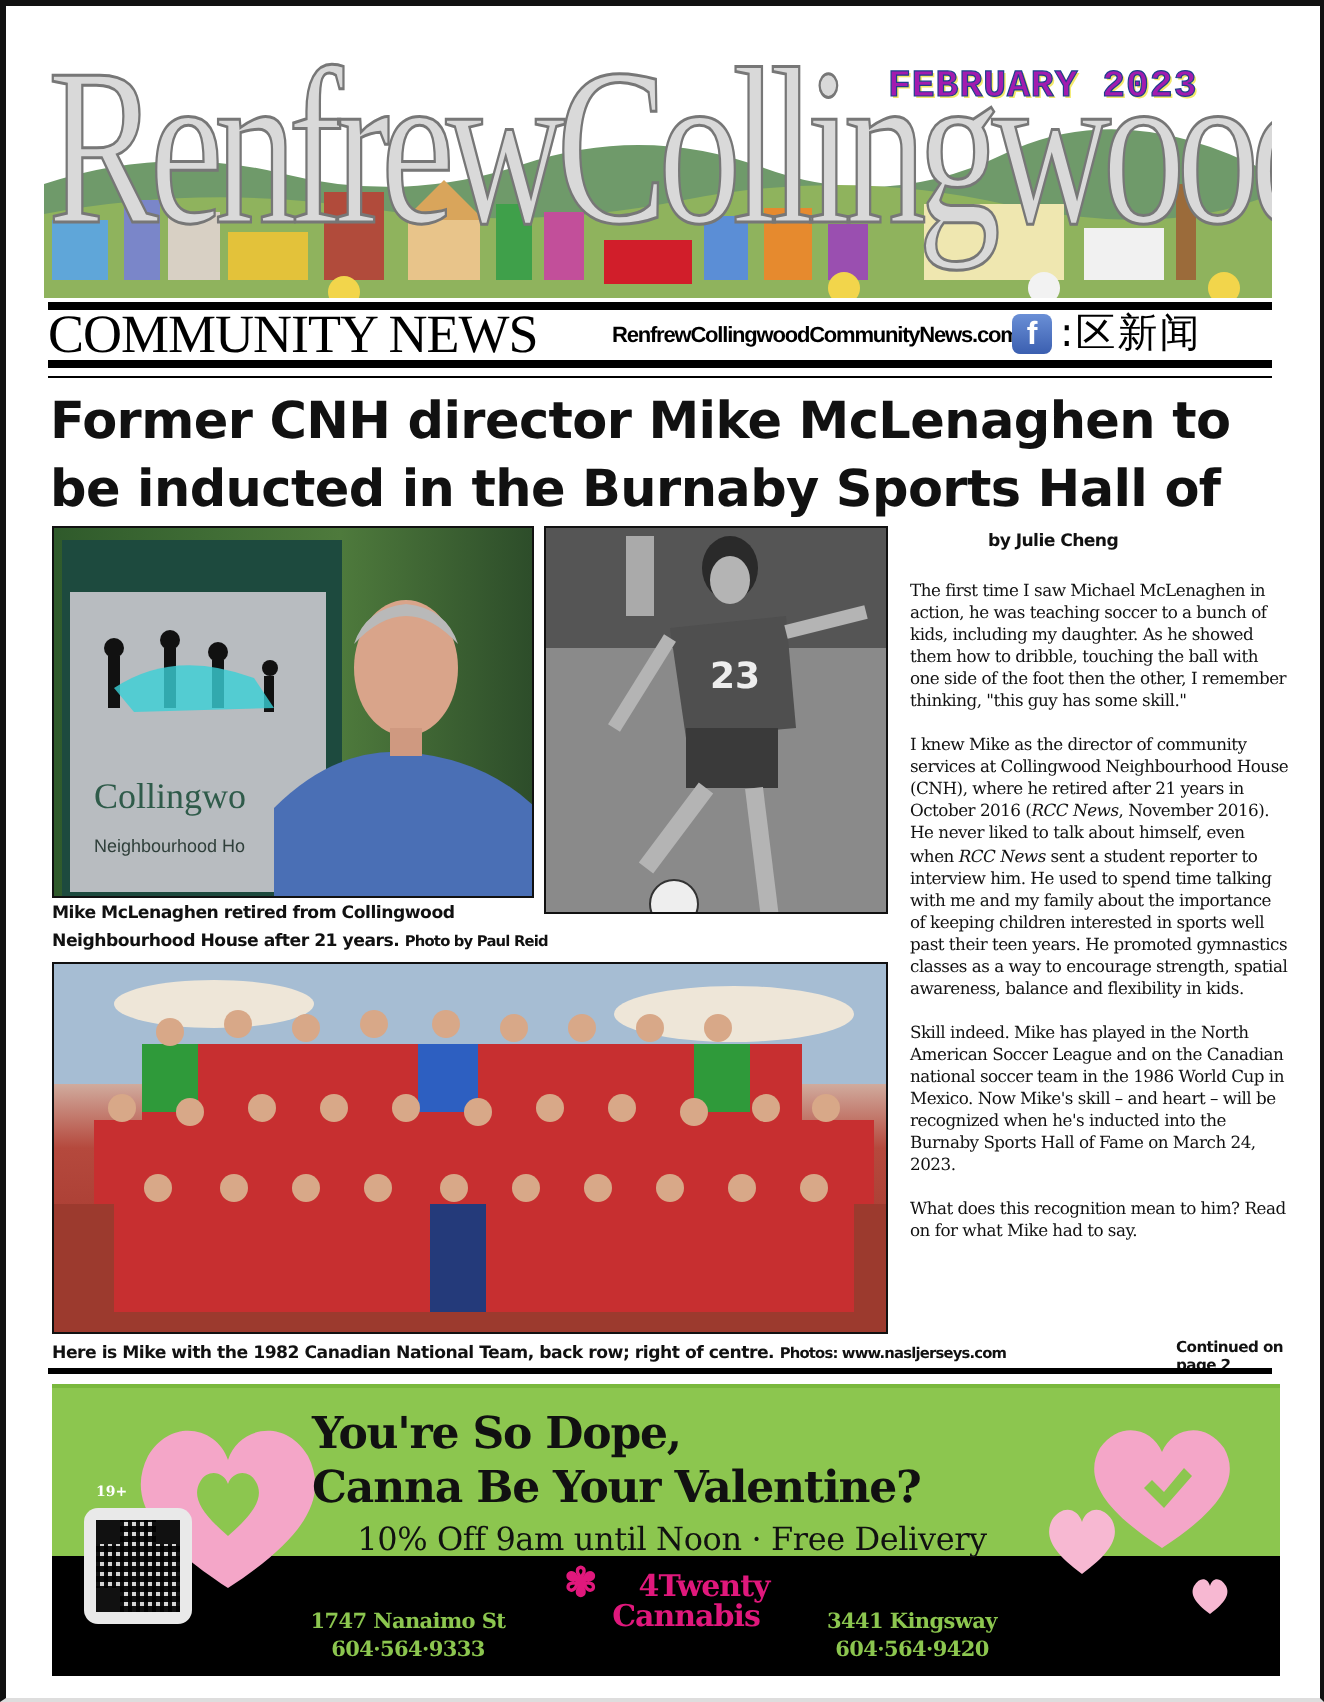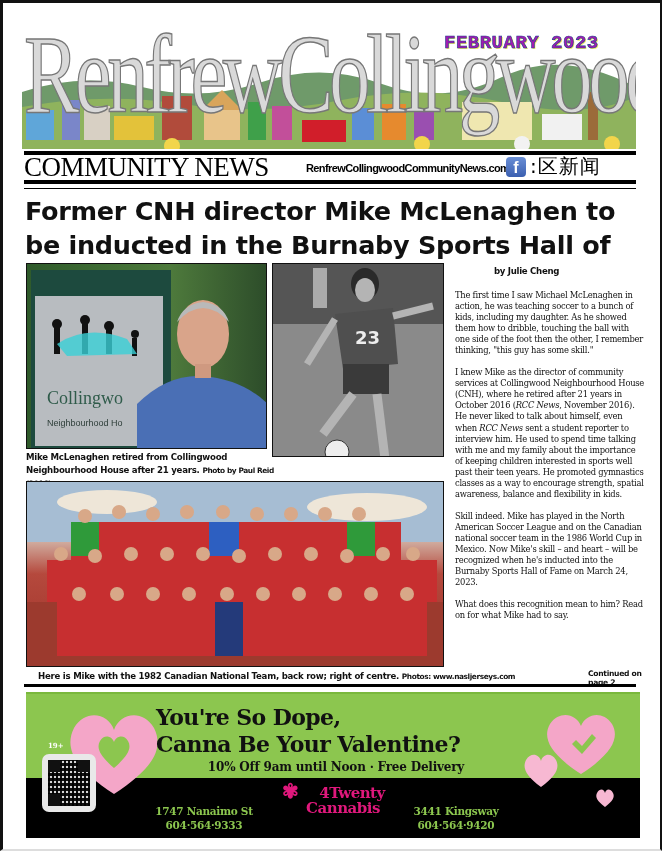--- a/index.html
+++ b/index.html
@@ -82,21 +82,21 @@
   
   .ad { position: absolute; left: 26px; top: 692px; width: 614px; height: 146px; overflow: hidden; border-top: 2px solid #7ab83d; }
   .ad-green { position: absolute; left: 0; top: 0; width: 614px; height: 84px; background: #8cc64f; }
   .ad-black { position: absolute; left: 0; top: 84px; width: 614px; height: 62px; background: #000; }
   .ad-headline {
     position: absolute; left: 130px; top: 10px; width: 360px; text-align: left;
     font-family: "DejaVu Serif", serif; font-weight: bold; font-size: 22px; line-height: 27px; letter-spacing: -0.6px; color: #111;
   }
   .ad-offer {
     position: absolute; left: 130px; top: 66px; width: 360px; text-align: center;
-    font-family: "DejaVu Serif", serif; font-weight: bold; font-size: 12px; letter-spacing: -0.2px; color: #111;
+    font-family: "DejaVu Serif", serif; font-weight: normal; font-size: 16px; letter-spacing: -0.2px; color: #111;
   }
   .age { position: absolute; left: 22px; top: 47px; font-family: "DejaVu Serif", serif; font-weight: bold; font-size: 7px; color: #fff; }
   .qr { position: absolute; left: 16px; top: 60px; width: 54px; height: 58px; background: #e9e9e9; border-radius: 7px; padding: 6px; }
   .qr-inner { width: 42px; height: 46px;
     background:
       linear-gradient(#111,#111) 0 0/12px 12px no-repeat,
       linear-gradient(#111,#111) 30px 0/12px 12px no-repeat,
       linear-gradient(#111,#111) 0 34px/12px 12px no-repeat,
       repeating-linear-gradient(90deg,#111 0 2px,#e9e9e9 2px 4px),
       repeating-linear-gradient(0deg,#111 0 3px,#e9e9e9 3px 5px);
@@ -244,21 +244,21 @@
         <circle cx="162" cy="112" r="7"></circle>
         <circle cx="200" cy="112" r="7"></circle>
       <circle cx="236" cy="112" r="7"></circle>
         <circle cx="272" cy="112" r="7"></circle>
         <circle cx="308" cy="112" r="7"></circle>
         <circle cx="344" cy="112" r="7"></circle>
         <circle cx="380" cy="112" r="7"></circle>
     </g>
   </svg>
 </div>
-<div class="caption" style="left:26px; top:670px; width:512px; white-space:nowrap;margin-left:12px;">
+<div class="caption" style="left:26px; top:670px; width:512px; white-space:nowrap;">
   <span>Here is Mike with the 1982 Canadian National Team, back row; right of centre.</span>
   <span class="credit">Photos: www.nasljerseys.com</span>
 </div>
 
 <div class="article">
   <div class="byline">by Julie Cheng</div>
   <p class="para">The first time I saw Michael McLenaghen in action, he was teaching soccer to a bunch of kids, including my daughter. As he showed them how to dribble, touching the ball with one side of the foot then the other, I remember thinking, "this guy has some skill."</p>
   <p class="para"><span>I knew Mike as the director of community services at Collingwood Neighbourhood House (CNH), where he retired after 21 years in October 2016 (</span><i>RCC News</i><span>, November 2016). He never liked to talk about himself, even when </span><i>RCC News</i><span> sent a student reporter to interview him. He used to spend time talking with me and my family about the importance of keeping children interested in sports well past their teen years. He promoted gymnastics classes as a way to encourage strength, spatial awareness, balance and flexibility in kids.</span></p>
   <p class="para">Skill indeed. Mike has played in the North American Soccer League and on the Canadian national soccer team in the 1986 World Cup in Mexico. Now Mike's skill – and heart – will be recognized when he's inducted into the Burnaby Sports Hall of Fame on March 24, 2023.</p>
   <p class="para">What does this recognition mean to him? Read on for what Mike had to say.</p>

